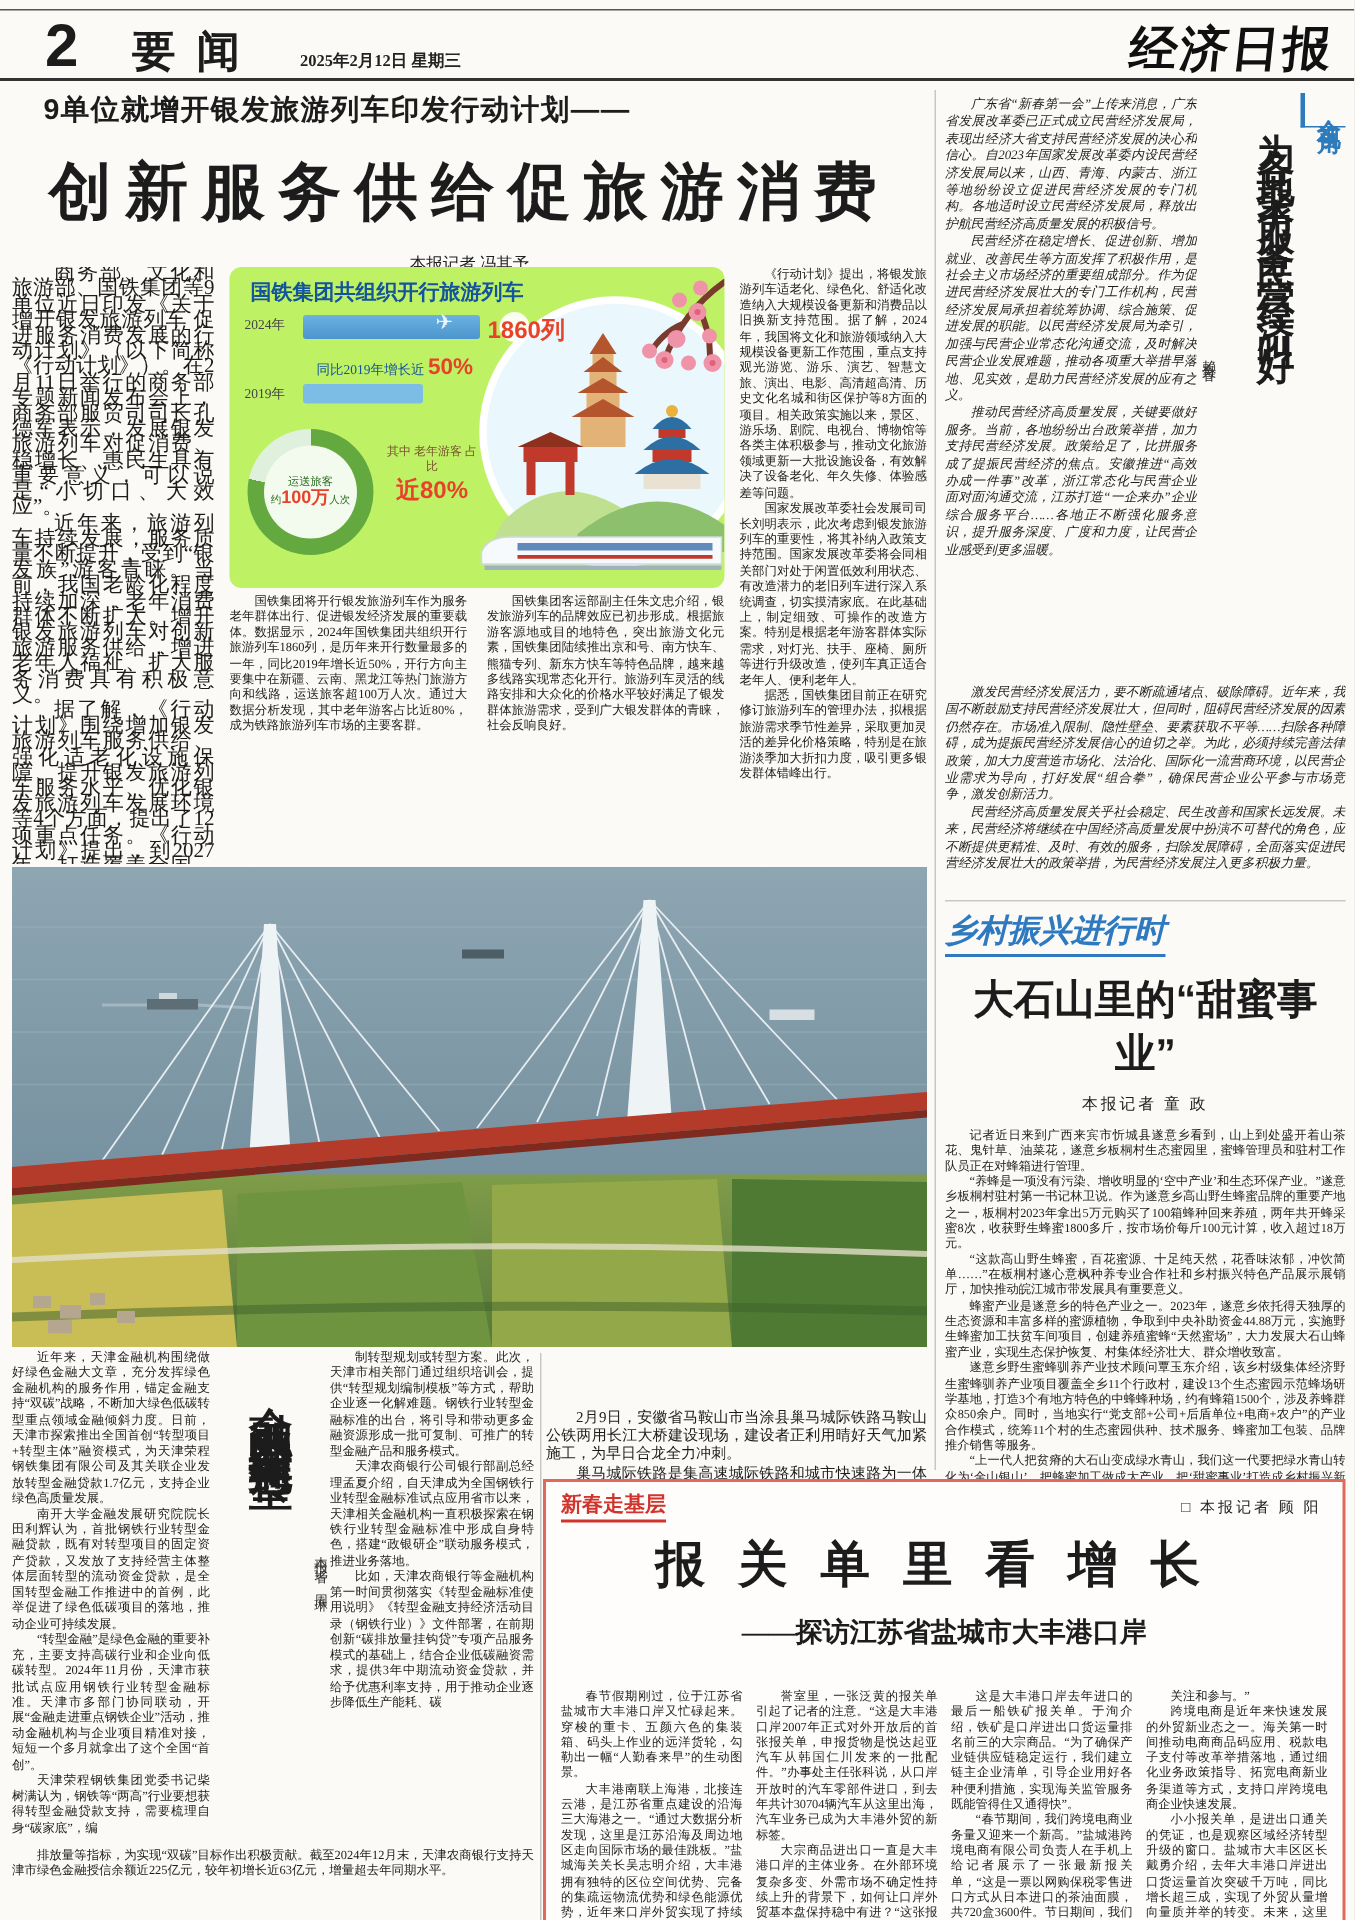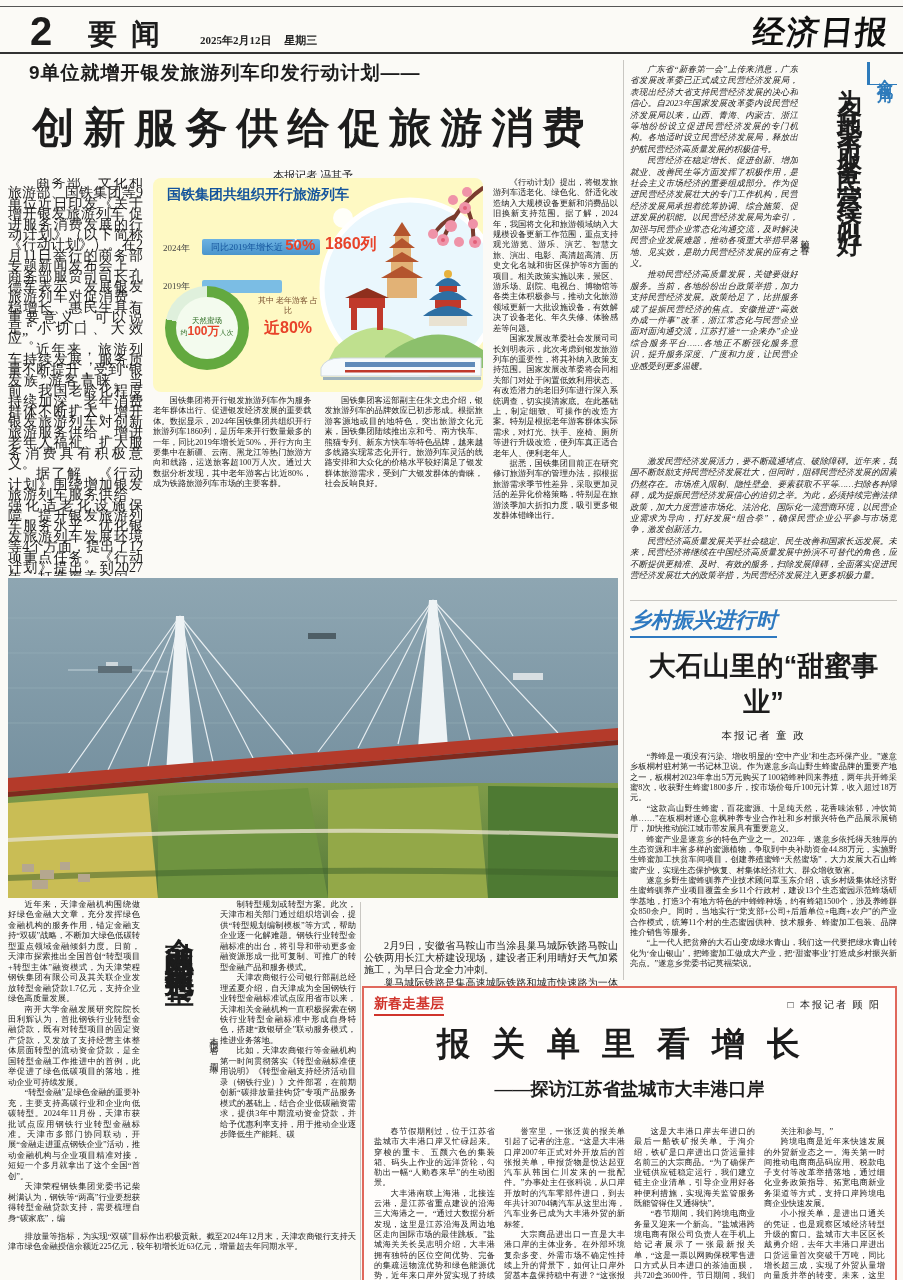--- a/index.html
+++ b/index.html
@@ -25,24 +25,24 @@
                  font-size:42px;letter-spacing:9px;}
   .lead-byline{margin-top:12px;text-align:center;font-size:11px;color:#222;}
   .lead-body{position:absolute;left:0;top:118px;width:610px;height:398px;display:flex;gap:10px;}
   .colA{width:135px;height:398px;overflow:hidden;font-size:14px;line-height:10.4px;}
   .mid{width:330px;}
   .mid-cols{display:flex;gap:13px;margin-top:4px;height:176px;overflow:hidden;}
   .mid-cols>div{width:160px;font-size:8.3px;line-height:10.4px;overflow:hidden;}
   .colD{width:125px;height:398px;overflow:hidden;font-size:8.3px;line-height:10.4px;}
 
   
-  .info{position:relative;width:330px;height:214px;background:#fef9c3;border-radius:8px;overflow:hidden;}
+  .info{position:relative;width:330px;height:214px;background:#bef264;border-radius:8px;overflow:hidden;}
   .info-title{position:absolute;left:14px;top:8px;font-family:"Liberation Sans",sans-serif;font-weight:bold;
               font-size:14px;color:#14549c;}
-  .bar-row{position:absolute;left:10px;display:flex;align-items:flex-end;gap:5px;margin-top:24px;}
+  .bar-row{position:absolute;left:10px;display:flex;align-items:flex-start;gap:5px;}
   .bar-year{font-size:9px;color:#444;width:34px;}
   .bar{height:16px;background:linear-gradient(180deg,#6cb2e2,#4a95cc);border-radius:2px;position:relative;}
   .bar .plane{position:absolute;right:18px;top:-4px;color:#eaf6ff;font-size:14px;}
   .bar-val{color:#e8432a;font-family:"Liberation Sans",sans-serif;font-weight:bold;font-size:16px;}
   .growth{position:absolute;left:58px;top:58px;font-size:9px;color:#14549c;}
   .growth b{color:#e8432a;font-size:15px;font-family:"Liberation Sans",sans-serif;text-align:center;}
   .donut{position:absolute;left:12px;top:108px;width:84px;height:84px;border-radius:50%;
          background:conic-gradient(#63a93f 0 282deg,#dff0dc 282deg 360deg);}
   .donut-in{position:absolute;left:11px;top:11px;width:62px;height:62px;border-radius:50%;background:#f3fbee;
             display:flex;flex-direction:column;align-items:center;justify-content:center;line-height:1.15;}
@@ -107,21 +107,21 @@
 </head>
 <body>
 
 <div class="page">
 
   <div class="hdr">
     <div class="hdr-num">2</div>
     <div class="hdr-sec">要闻</div>
     <div class="hdr-date">
       <span>2025年2月12日</span>
-      <span style="margin-left:10px;">星期三</span>
+      <span style="">星期三</span>
     </div>
     <div class="masthead">经济日报</div>
   </div>
 
   <section class="lead">
     <div class="lead-kicker">9单位就增开银发旅游列车印发行动计划——</div>
     <div class="lead-headline">创新服务供给促旅游消费</div>
     <div class="lead-byline">本报记者 冯其予</div>
     <div class="lead-body">
       <div class="colA">
@@ -206,21 +206,21 @@
           <div class="growth">
             <span>同比2019年增长近</span>
             <b>50%</b>
           </div>
           <div class="bar-row" style="top:78px;">
             <span class="bar-year">2019年</span>
             <span class="bar" style="width:80px;height:13px;background:#7bbde4;"></span>
           </div>
           <div class="donut">
             <div class="donut-in">
-              <span class="t1">天然蜜场</span>
+              <span class="t1">运送旅客</span>
               <span class="t2">
                 <span>约</span><b>100万</b><span>人次</span>
               </span>
             </div>
           </div>
           <div class="elder">
             <span>其中 老年游客 占比</span>
             <b>近80%</b>
           </div>
         </div>
@@ -258,20 +258,21 @@
         <p>民营经济高质量发展关乎社会稳定、民生改善和国家长远发展。未来，民营经济将继续在中国经济高质量发展中扮演不可替代的角色，应不断提供更精准、及时、有效的服务，扫除发展障碍，全面落实促进民营经济发展壮大的政策举措，为民营经济发展注入更多积极力量。</p>
       </div>
   </aside>
   <div class="hairline-h" style="left:630px;top:600px;width:267px;"></div>
 
   <section class="rural">
     <span class="rural-label">乡村振兴进行时</span>
     <div class="rural-headline">大石山里的“甜蜜事业”</div>
     <div class="rural-byline">本报记者 童 政</div>
     <div class="rural-body">
+        <p>记者近日来到广西来宾市忻城县遂意乡看到，山上到处盛开着山茶花、鬼针草、油菜花，遂意乡板桐村生态蜜园里，蜜蜂管理员和驻村工作队员正在对蜂箱进行管理。</p>
         <p>“养蜂是一项没有污染、增收明显的‘空中产业’和生态环保产业。”遂意乡板桐村驻村第一书记林卫说。作为遂意乡高山野生蜂蜜品牌的重要产地之一，板桐村2023年拿出5万元购买了100箱蜂种回来养殖，两年共开蜂采蜜8次，收获野生蜂蜜1800多斤，按市场价每斤100元计算，收入超过18万元。</p>
         <p>“这款高山野生蜂蜜，百花蜜源、十足纯天然，花香味浓郁，冲饮简单……”在板桐村遂心意枫种养专业合作社和乡村振兴特色产品展示展销厅，加快推动皖江城市带发展具有重要意义。</p>
         <p>蜂蜜产业是遂意乡的特色产业之一。2023年，遂意乡依托得天独厚的生态资源和丰富多样的蜜源植物，争取到中央补助资金44.88万元，实施野生蜂蜜加工扶贫车间项目，创建养殖蜜蜂“天然蜜场”，大力发展大石山蜂蜜产业，实现生态保护恢复、村集体经济壮大、群众增收致富。</p>
         <p>遂意乡野生蜜蜂驯养产业技术顾问覃玉东介绍，该乡村级集体经济野生蜜蜂驯养产业项目覆盖全乡11个行政村，建设13个生态蜜园示范蜂场研学基地，打造3个有地方特色的中蜂蜂种场，约有蜂箱1500个，涉及养蜂群众850余户。同时，当地实行“党支部+公司+后盾单位+电商+农户”的产业合作模式，统筹11个村的生态蜜园供种、技术服务、蜂蜜加工包装、品牌推介销售等服务。</p>
         <p>“上一代人把贫瘠的大石山变成绿水青山，我们这一代要把绿水青山转化为‘金山银山’，把蜂蜜加工做成大产业，把‘甜蜜事业’打造成乡村振兴新亮点。”遂意乡党委书记莫福荣说。</p>
       </div>
   </section>
 
   <figure class="photo" style="margin:0;">
     <svg width="610" height="320" viewBox="0 0 610 320">

